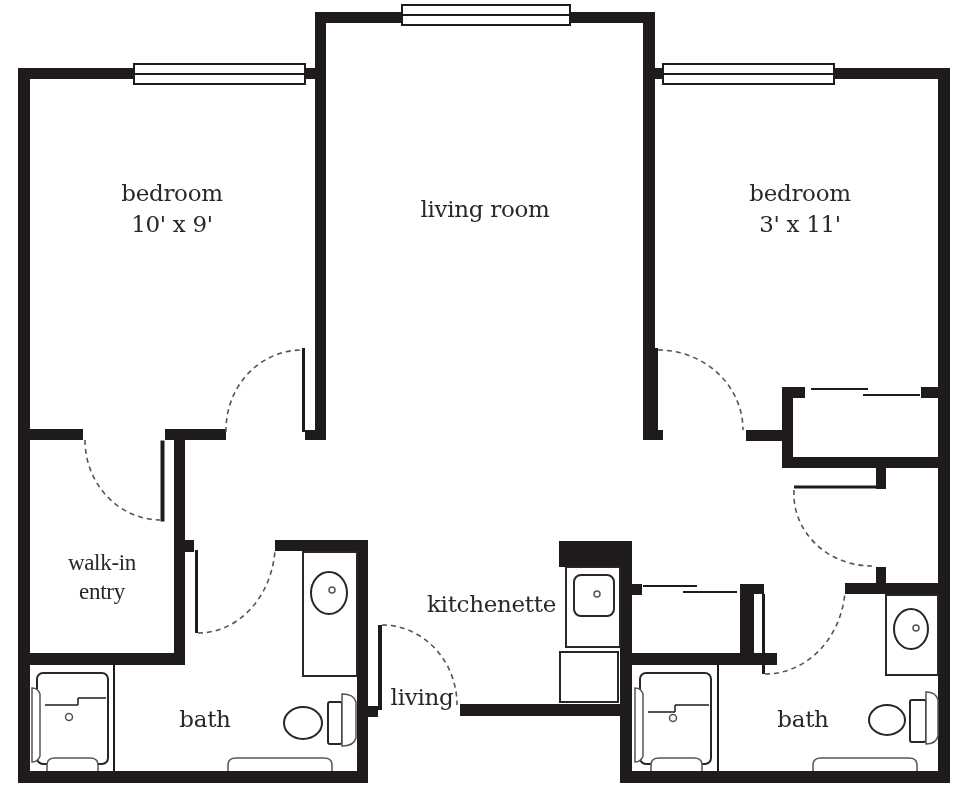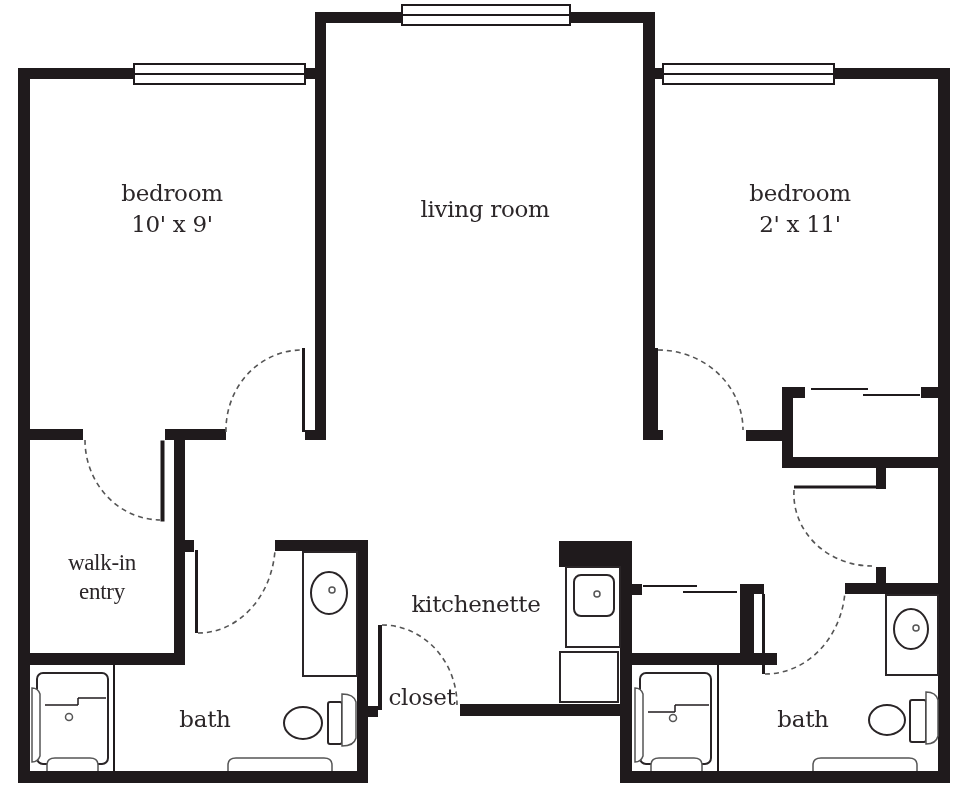--- a/index.html
+++ b/index.html
@@ -180,30 +180,30 @@
 
 <div class="lbl" style="left:92px; top:178px; width:160px;">
   <div>bedroom</div>
   <div>10' x 9'</div>
 </div>
 <div class="lbl" style="left:390px; top:194px; width:190px;">
   <div>living room</div>
 </div>
 <div class="lbl" style="left:720px; top:178px; width:160px;">
   <div>bedroom</div>
-  <div>2' x 11'</div>
+  <div>3' x 11'</div>
 </div>
 <div class="lbl" style="left:36px; top:548px; width:132px; line-height:29px;font-family:Liberation Serif, serif;">
   <div>walk-in</div>
   <div>entry</div>
 </div>
-<div class="lbl" style="left:396px; top:589px; width:160px;">
+<div class="lbl" style="left:396px; top:589px; width:160px;text-align:right;">
   <div>kitchenette</div>
 </div>
 <div class="lbl" style="left:384px; top:682px; width:76px;">
-  <div>closet</div>
+  <div>living</div>
 </div>
 <div class="lbl" style="left:160px; top:704px; width:90px;">
   <div>bath</div>
 </div>
 <div class="lbl" style="left:758px; top:704px; width:90px;">
   <div>bath</div>
 </div>
 
 </body></html>

